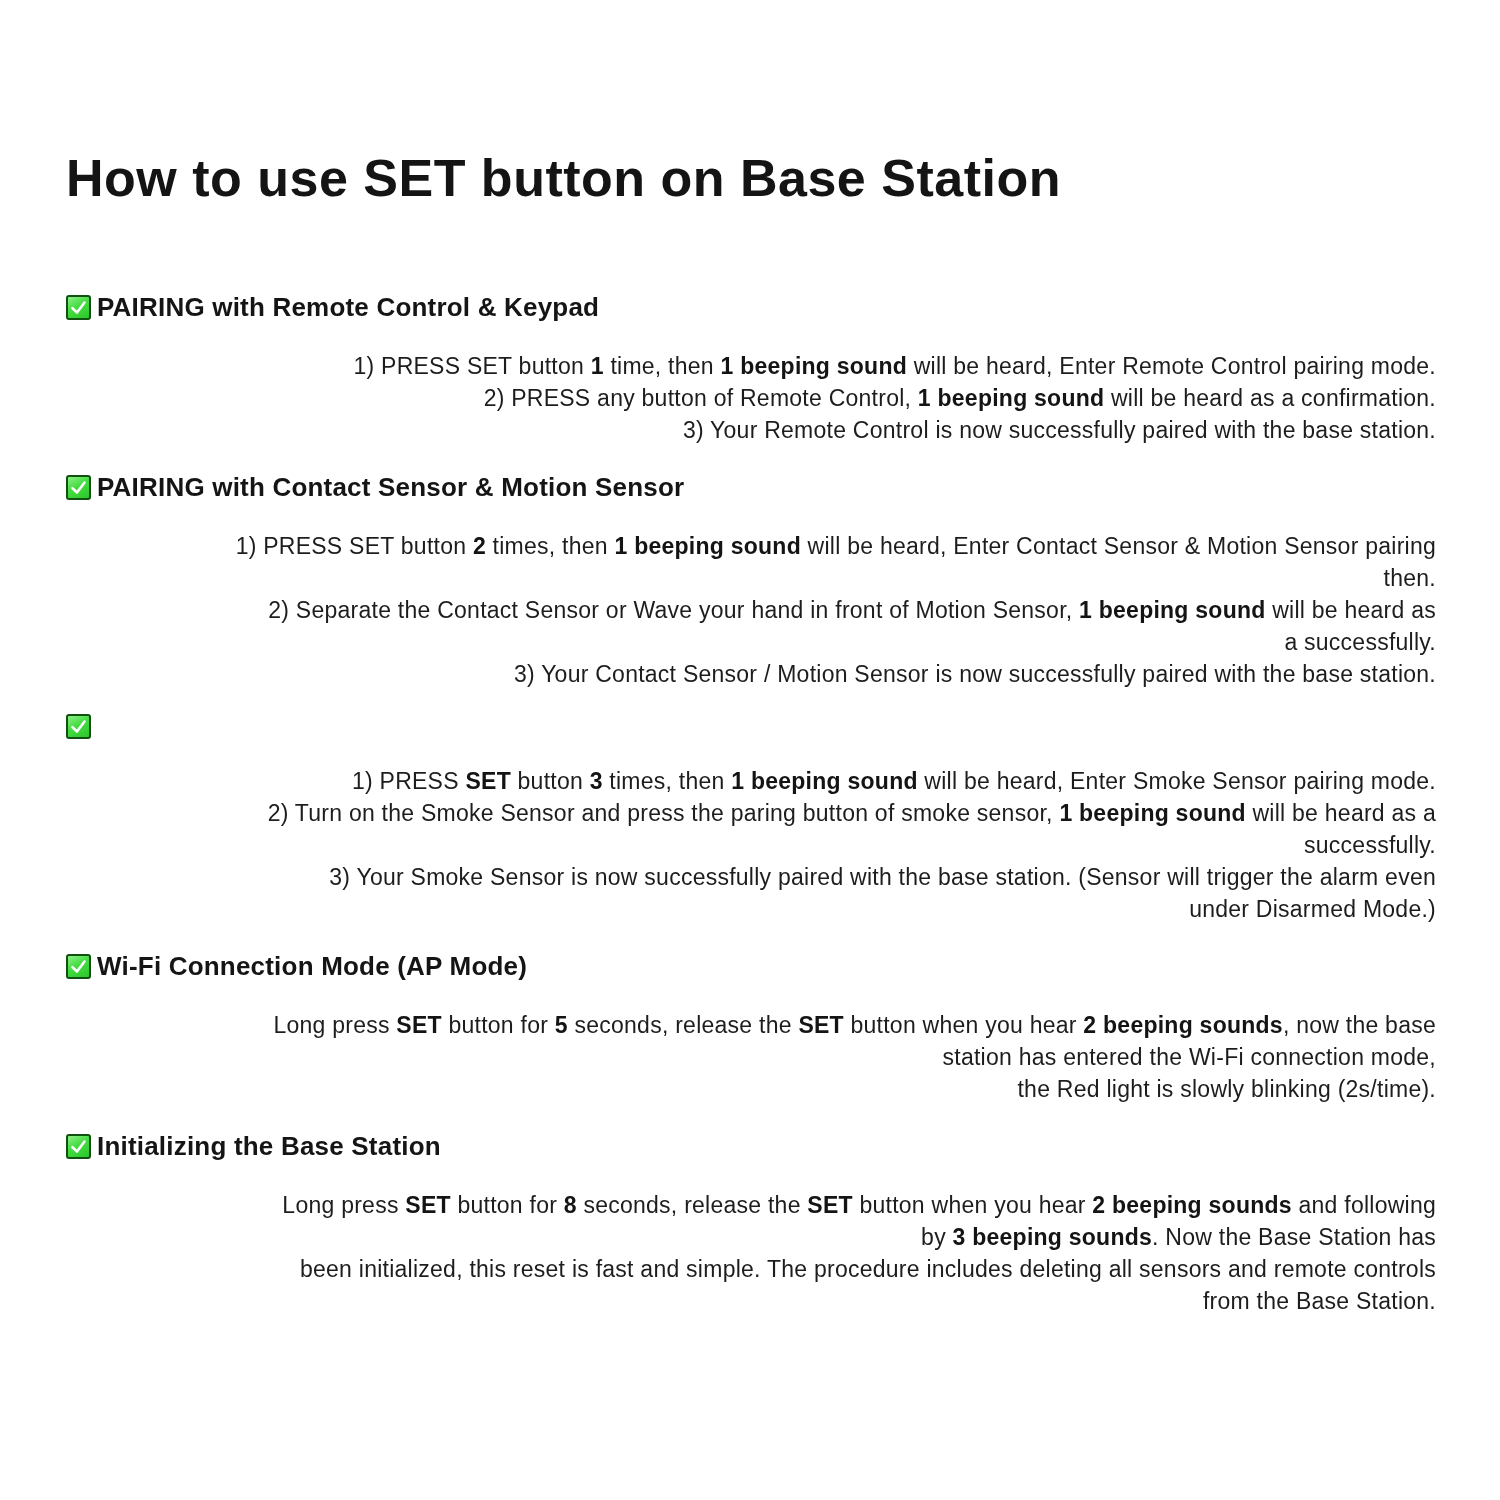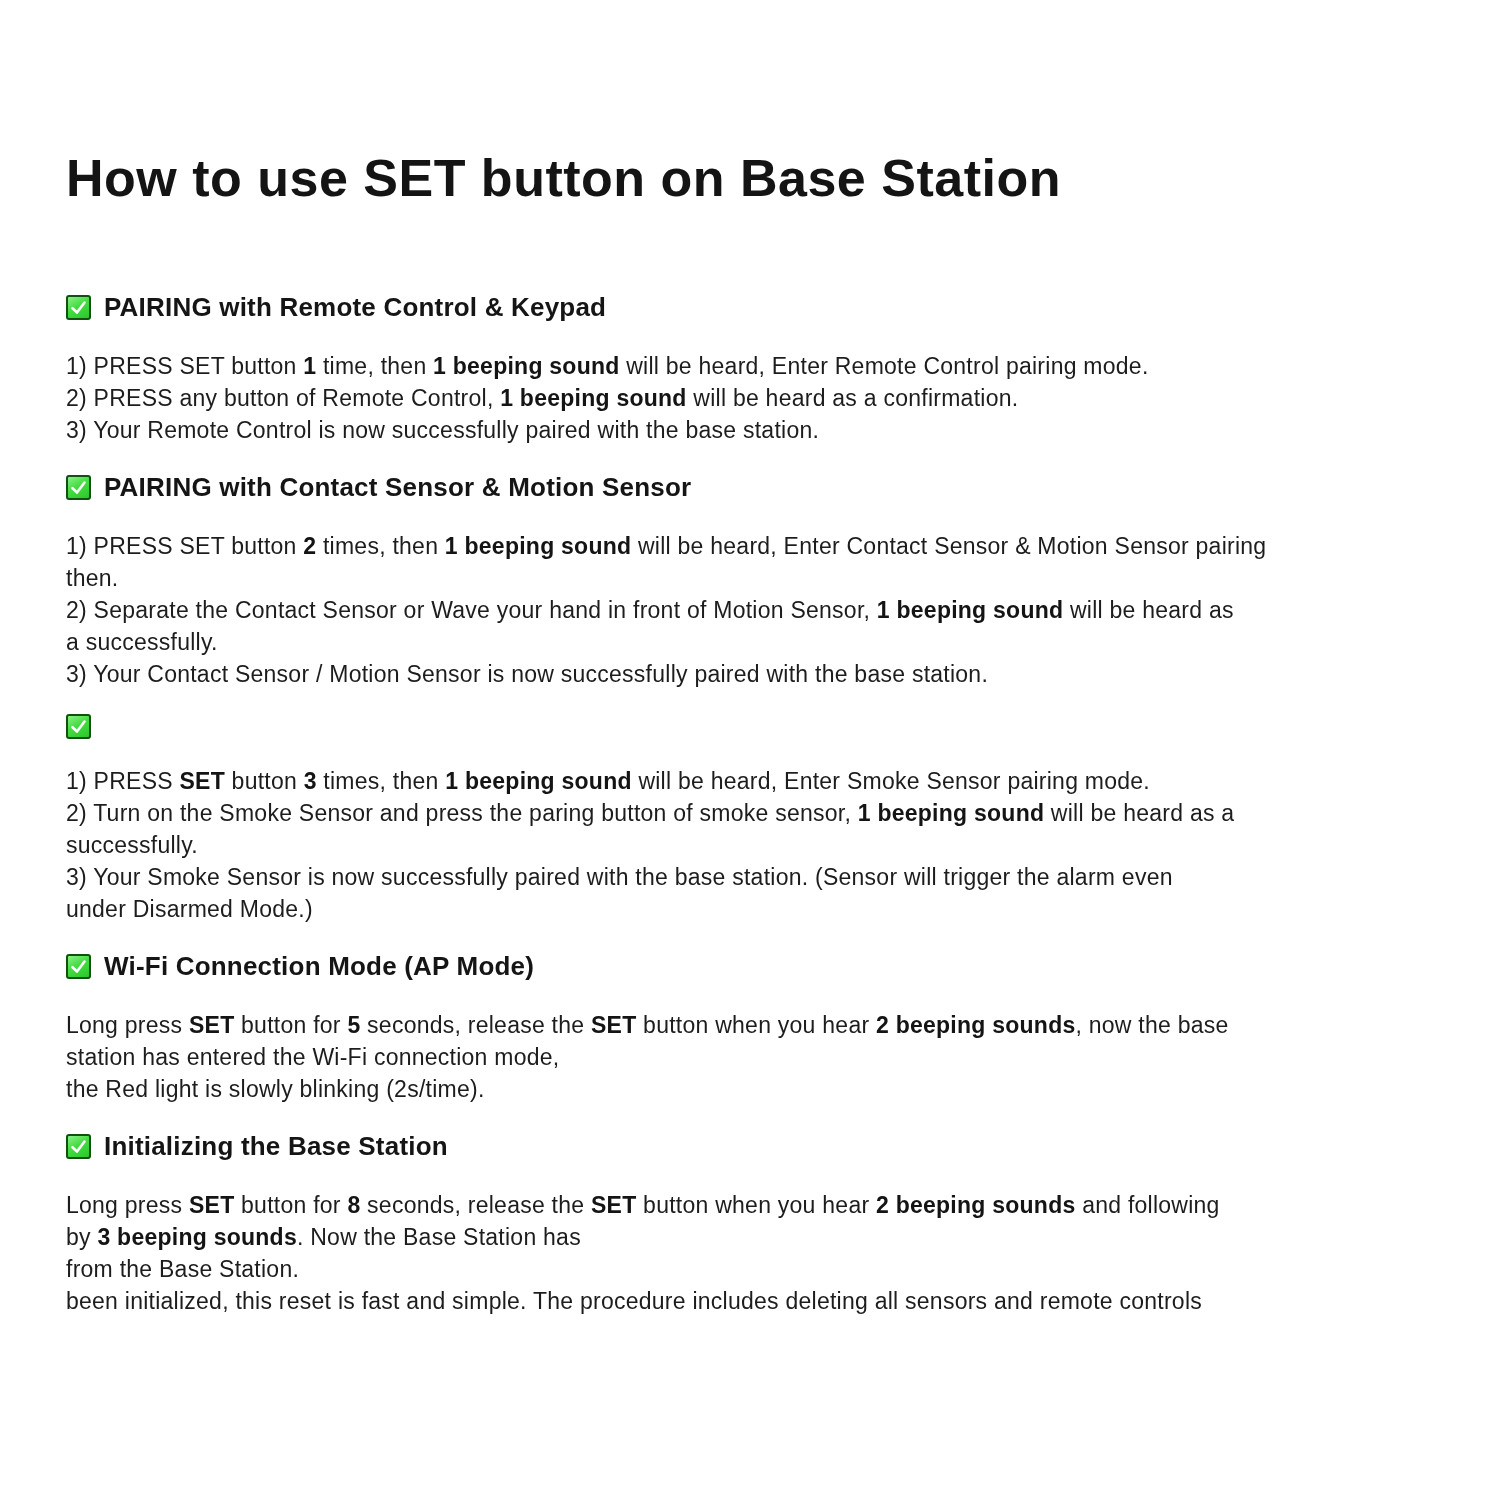--- a/index.html
+++ b/index.html
@@ -24,21 +24,21 @@
     font-weight: 700;
     color: #141414;
     letter-spacing: 0.5px;
   }
   section.sec {
     margin: 0;
   }
   .sec-h {
     display: flex;
     align-items: center;
-    gap: 13px;
+    gap: 6px;
     margin: 12px 0 26px 0;
     font-size: 26px;
     line-height: 34px;
     font-weight: 700;
     color: #151515;
     letter-spacing: 0.2px;
   }
   .cb {
     flex: 0 0 auto;
     width: 25px;
@@ -54,20 +54,21 @@
   .cb svg { display: block; }
   .sec-body {
     margin: 0 0 24px 0;
   }
   .line {
     font-size: 23px;
     line-height: 32px;
     letter-spacing: 0.25px;
     white-space: pre;
     color: #1d1d1d;
+    text-align: right;
   }
   .line b {
     font-weight: 700;
     color: #141414;
   }
 </style>
 </head>
 <body>
 
 <div id="doc">
@@ -145,18 +146,18 @@
       <span class="cb">
         <svg width="19" height="19" viewBox="0 0 19 19" aria-hidden="true">
           <path d="M3.5 10.2 L8 14.5 L15.5 4.5" fill="none" stroke="#ffffff" stroke-width="2.6" stroke-linecap="round" stroke-linejoin="round"></path>
         </svg>
       </span>
       <span class="sec-title">Initializing the Base Station</span>
     </h2>
     <div class="sec-body">
           <div class="line"><span>Long press </span><b>SET</b><span> button for </span><b>8</b><span> seconds, release the </span><b>SET</b><span> button when you hear </span><b>2 beeping sounds</b><span> and following</span></div>
           <div class="line"><span>by </span><b>3 beeping sounds</b><span>. Now the Base Station has</span></div>
+          <div class="line"><span>been initialized, this reset is fast and simple. The procedure includes deleting all sensors and remote controls</span></div>
           <div class="line"><span>from the Base Station.</span></div>
-          <div class="line"><span>been initialized, this reset is fast and simple. The procedure includes deleting all sensors and remote controls</span></div>
         </div>
   </section>
 </div>
 </div>
 
 </body></html>

